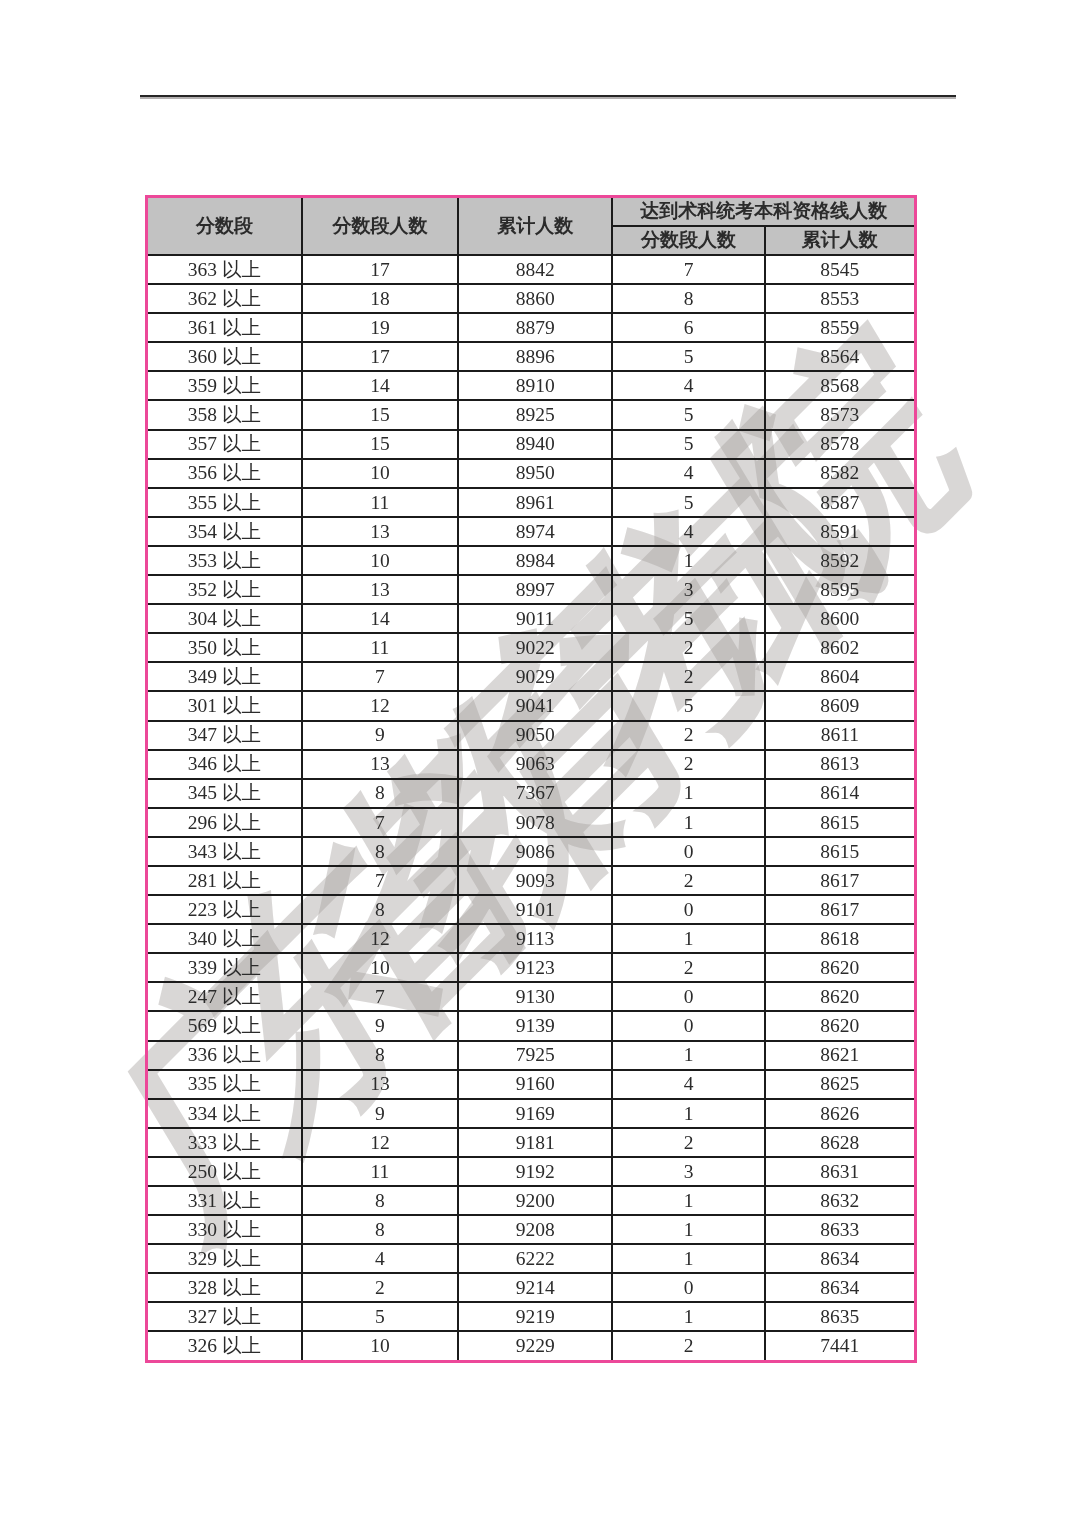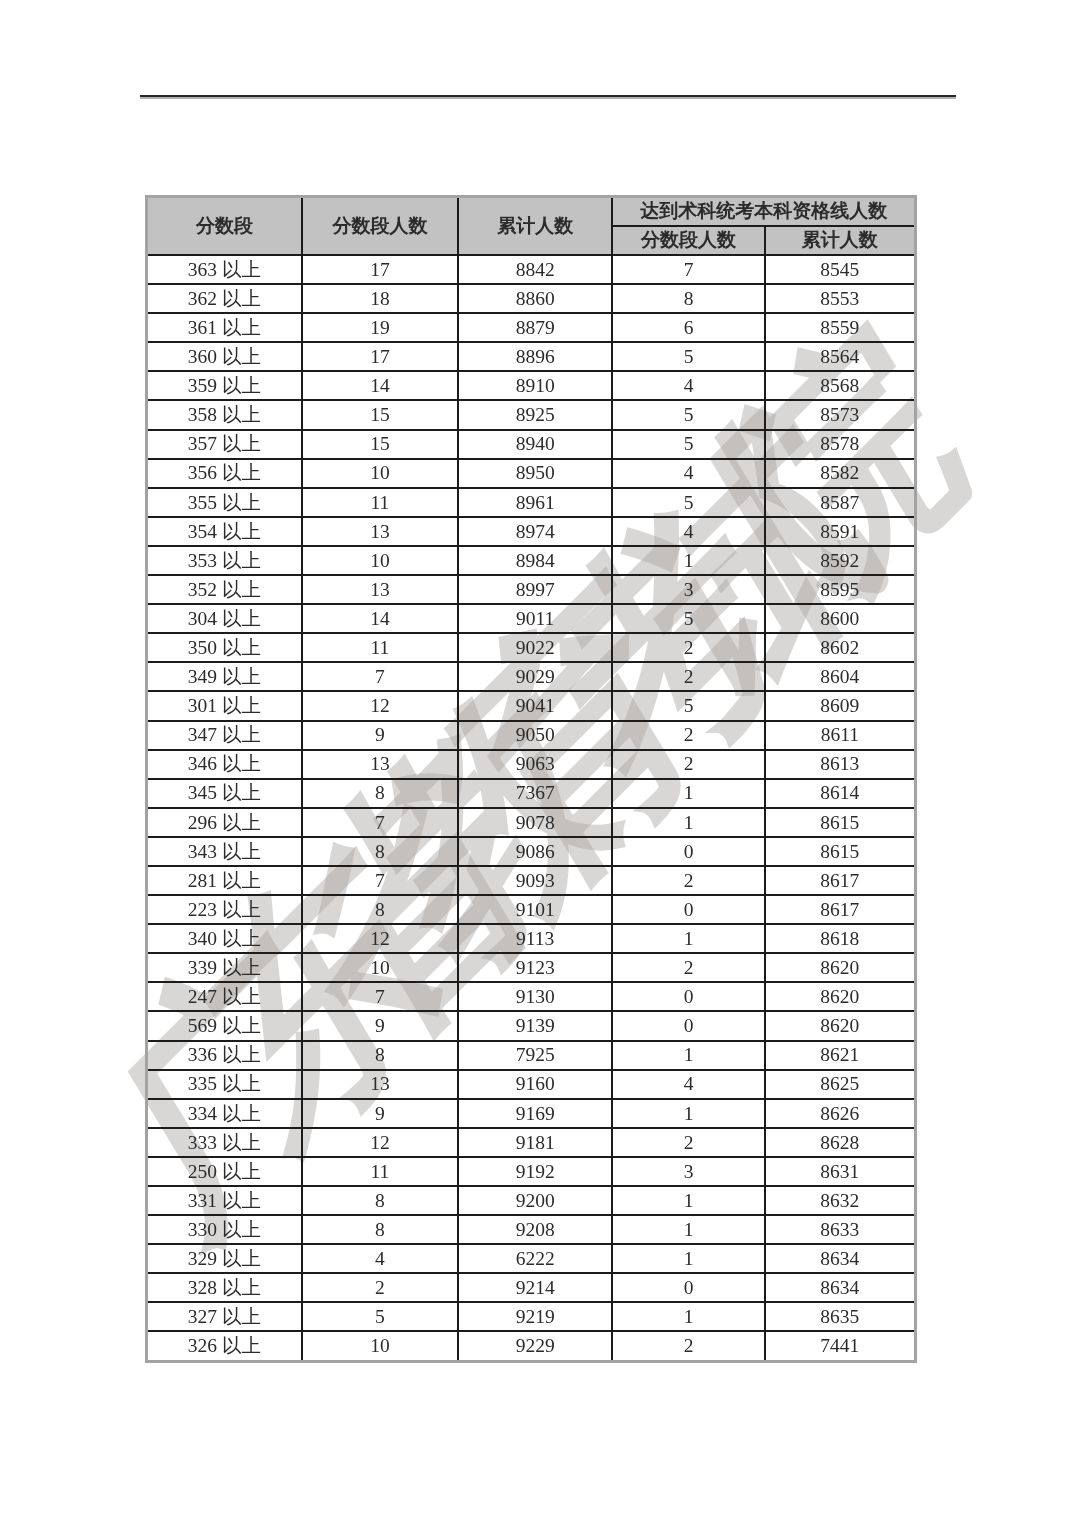--- a/index.html
+++ b/index.html
@@ -58,21 +58,21 @@
   table.score-table th,
   table.score-table td {
     border: 2px solid #1b1b1b;
     text-align: center;
     vertical-align: middle;
     color: #2b2b2b;
     padding: 0;
     overflow: hidden;
   }
   table.score-table {
-    border: 3px solid #a3a3a3;
+    border: 3px solid #ec4899;
     padding-left: 13px;
   }
   thead th {
     background: #c2c2c2;
     font-weight: 600;
     font-size: 19px;
     height: 27px;
     line-height: 1.1;
   }
   tbody td {

